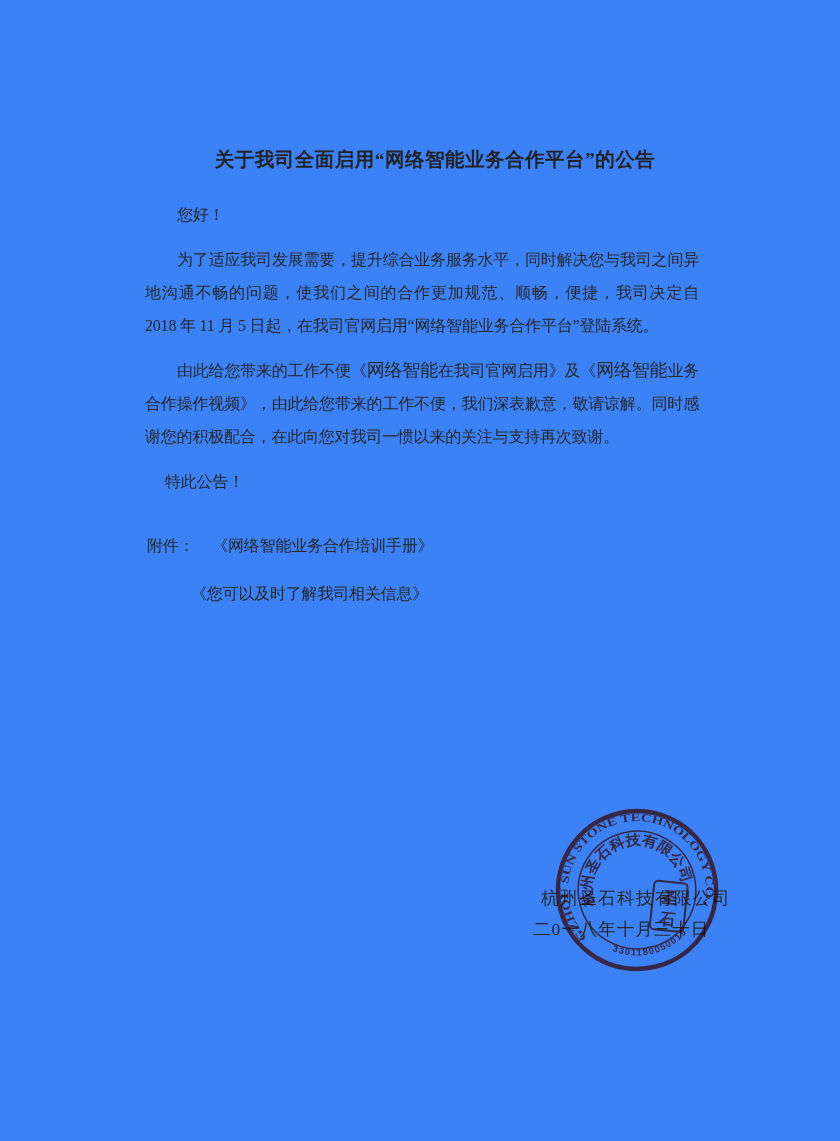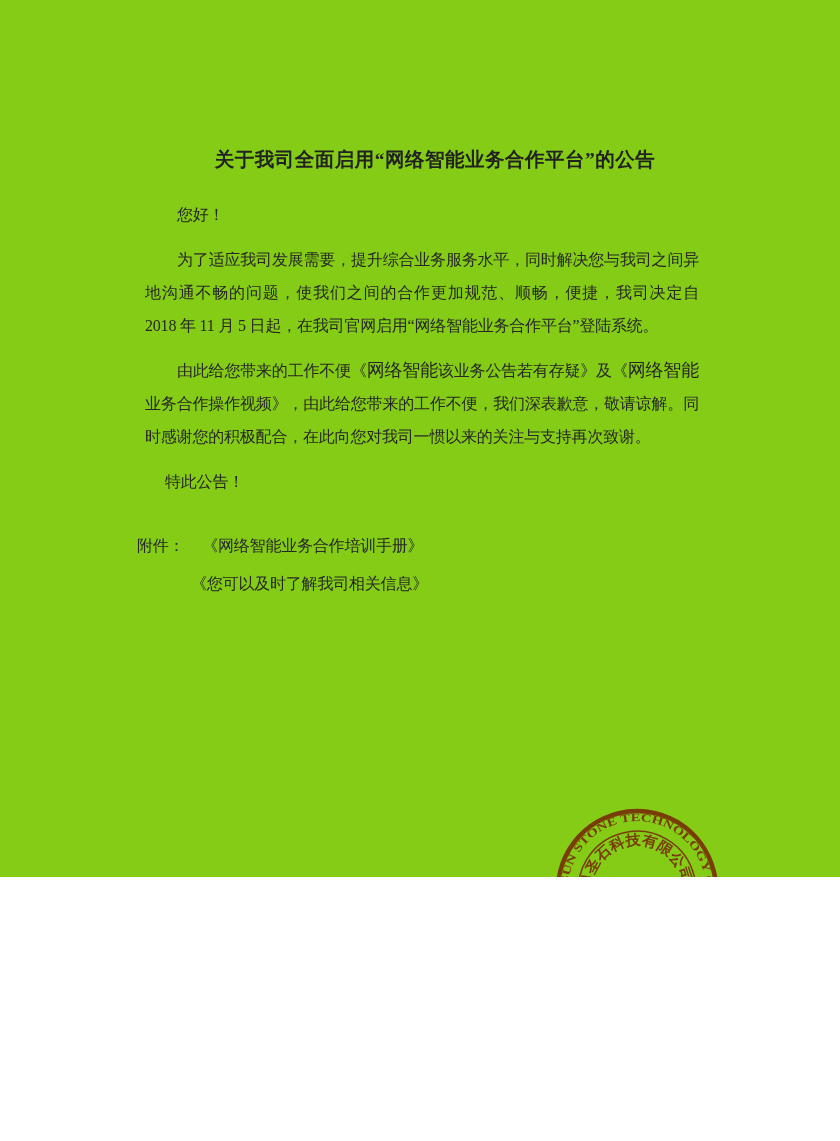--- a/index.html
+++ b/index.html
@@ -3,22 +3,22 @@
 <meta charset="utf-8">
 <style>
   html, body {
     margin: 0;
     padding: 0;
     background: #ffffff;
   }
   .page {
     position: relative;
     width: 840px;
-    height: 877px;
-    background: #84cc16;
+    height: 1141px;
+    background: #3b82f6;
     overflow: hidden;
     font-family: "Liberation Serif", "DejaVu Serif", serif;
     color: #2b2b2b;
   }
   .doc-title {
     position: absolute;
     top: 146px;
     left: 15px;
     width: 840px;
     margin: 0;
@@ -37,21 +37,21 @@
     letter-spacing: -0.2px;
     line-height: 33px;
     text-align: justify;
     color: #272727;
   }
   .salutation { margin: 0; text-indent: 0; }
   .para { margin: 12px; text-indent: 2em; }
   .para .lg { font-size: 18px; }
   .closing { margin: 0; text-indent: 2em; }
   .attachments { margin-top: 31px; }
-  .attach-row { margin: 4px; line-height: 34px; }
+  .attach-row { margin: 14px; line-height: 34px; }
   .attach-label { margin-right: 14px; }
   .attach-row-2 { margin-left: 58px; }
   .sig-company {
     position: absolute;
     left: 541px;
     top: 886px;
     font-size: 17.5px;
     letter-spacing: 1.5px;
     color: #262626;
   }
@@ -108,21 +108,21 @@
 <div class="page">
 
   <h1 class="doc-title">关于我司全面启用“网络智能业务合作平台”的公告</h1>
 
   <div class="content">
 
     <p class="para">您好！</p>
 
     <div>
         <p class="para"><span>为了适应我司发展需要，提升综合业务服务水平，同时解决您与我司之间异地沟通不畅的问题，使我们之间的合作更加规范、顺畅，便捷，我司决定自 2018 年 11 月 5 日起，在我司官网启用“网络智能业务合作平台”登陆系统。</span></p>
-        <p class="para"><span>由此给您带来的工作不便《</span><span class="lg">网络智能</span><span>该业务公告若有存疑》及《</span><span class="lg">网络智能</span><span>业务合作操作视频》，由此给您带来的工作不便，我们深表歉意，敬请谅解。同时感谢您的积极配合，在此向您对我司一惯以来的关注与支持再次致谢。</span></p>
+        <p class="para"><span>由此给您带来的工作不便《</span><span class="lg">网络智能</span><span>在我司官网启用》及《</span><span class="lg">网络智能</span><span>业务合作操作视频》，由此给您带来的工作不便，我们深表歉意，敬请谅解。同时感谢您的积极配合，在此向您对我司一惯以来的关注与支持再次致谢。</span></p>
       </div>
 
     <p class="closing">特此公告！</p>
 
     <div class="attachments">
       <p class="attach-row">
         <span class="attach-label">附件：</span>
         <span>《网络智能业务合作培训手册》</span>
       </p>
       <p class="attach-row attach-row-2">

